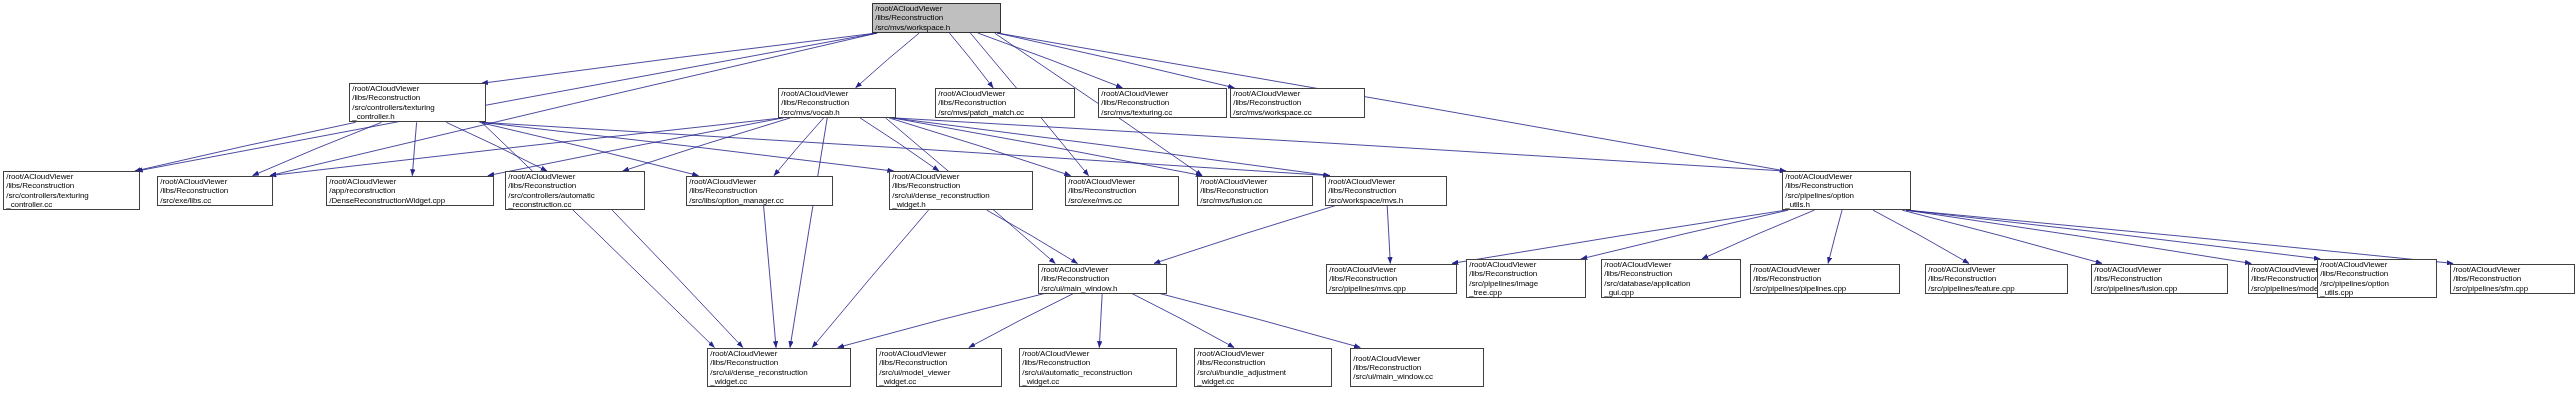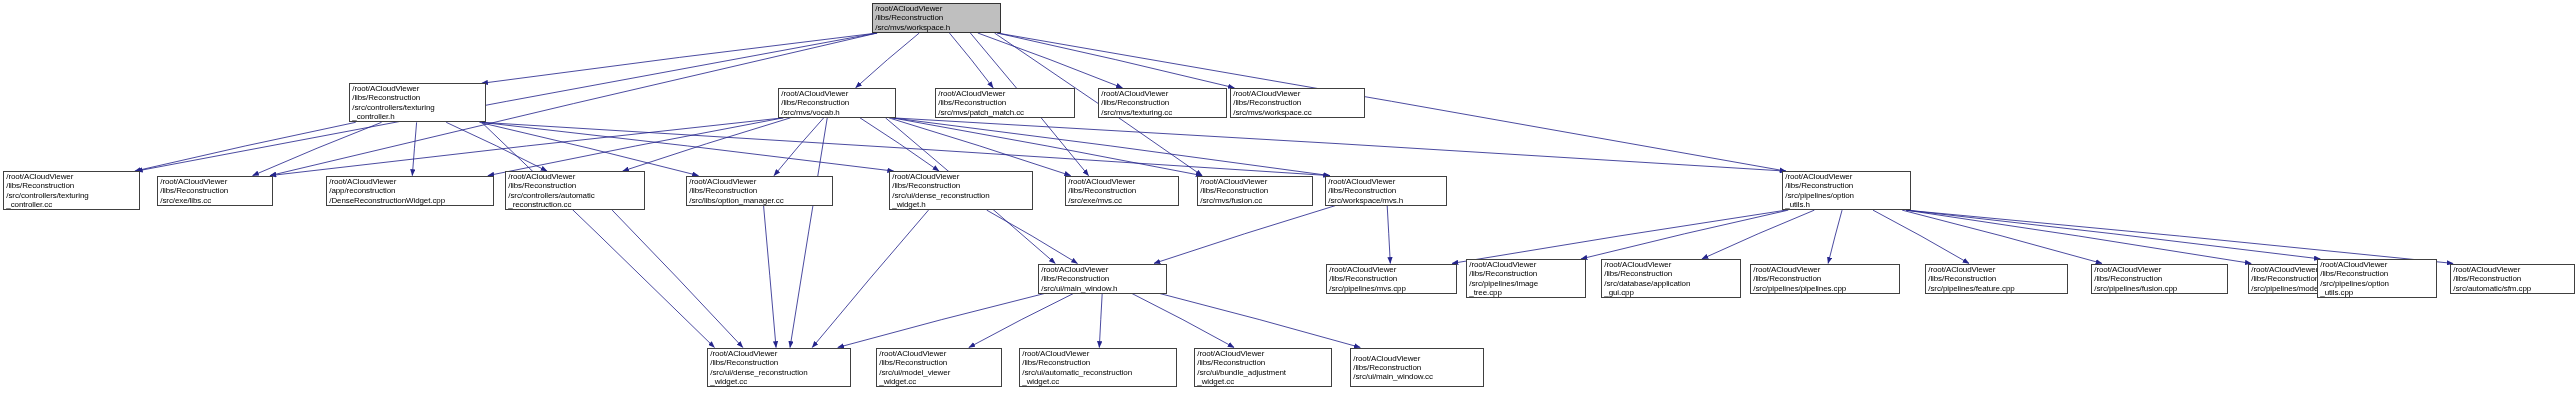--- a/index.html
+++ b/index.html
@@ -96,21 +96,21 @@
       <div class="node" style="left: 1782px; top: 171px; width: 129px; height: 39px;"><span class="ln">/root/ACloudViewer</span><span class="ln">/libs/Reconstruction</span><span class="ln">/src/pipelines/option</span><span class="ln ctr">_utils.h</span></div>
       <div class="node" style="left: 1038px; top: 264px; width: 129px; height: 30px;"><span class="ln">/root/ACloudViewer</span><span class="ln">/libs/Reconstruction</span><span class="ln">/src/ui/main_window.h</span></div>
       <div class="node" style="left: 1326px; top: 264px; width: 131px; height: 30px;"><span class="ln">/root/ACloudViewer</span><span class="ln">/libs/Reconstruction</span><span class="ln">/src/pipelines/mvs.cpp</span></div>
       <div class="node" style="left: 1466px; top: 259px; width: 120px; height: 39px;"><span class="ln">/root/ACloudViewer</span><span class="ln">/libs/Reconstruction</span><span class="ln">/src/pipelines/image</span><span class="ln ctr">_tree.cpp</span></div>
       <div class="node" style="left: 1601px; top: 259px; width: 140px; height: 39px;"><span class="ln">/root/ACloudViewer</span><span class="ln">/libs/Reconstruction</span><span class="ln">/src/database/application</span><span class="ln ctr">_gui.cpp</span></div>
       <div class="node" style="left: 1750px; top: 264px; width: 150px; height: 30px;"><span class="ln">/root/ACloudViewer</span><span class="ln">/libs/Reconstruction</span><span class="ln">/src/pipelines/pipelines.cpp</span></div>
       <div class="node" style="left: 1925px; top: 264px; width: 143px; height: 30px;"><span class="ln">/root/ACloudViewer</span><span class="ln">/libs/Reconstruction</span><span class="ln">/src/pipelines/feature.cpp</span></div>
       <div class="node" style="left: 2091px; top: 264px; width: 137px; height: 30px;"><span class="ln">/root/ACloudViewer</span><span class="ln">/libs/Reconstruction</span><span class="ln">/src/pipelines/fusion.cpp</span></div>
       <div class="node" style="left: 2248px; top: 264px; width: 140px; height: 30px;"><span class="ln">/root/ACloudViewer</span><span class="ln">/libs/Reconstruction</span><span class="ln">/src/pipelines/model.cpp</span></div>
       <div class="node" style="left: 2317px; top: 259px; width: 120px; height: 39px;"><span class="ln">/root/ACloudViewer</span><span class="ln">/libs/Reconstruction</span><span class="ln">/src/pipelines/option</span><span class="ln ctr">_utils.cpp</span></div>
-      <div class="node" style="left: 2450px; top: 264px; width: 125px; height: 30px;"><span class="ln">/root/ACloudViewer</span><span class="ln">/libs/Reconstruction</span><span class="ln">/src/automatic/sfm.cpp</span></div>
+      <div class="node" style="left: 2450px; top: 264px; width: 125px; height: 30px;"><span class="ln">/root/ACloudViewer</span><span class="ln">/libs/Reconstruction</span><span class="ln">/src/pipelines/sfm.cpp</span></div>
       <div class="node" style="left: 707px; top: 348px; width: 144px; height: 39px;"><span class="ln">/root/ACloudViewer</span><span class="ln">/libs/Reconstruction</span><span class="ln">/src/ui/dense_reconstruction</span><span class="ln ctr">_widget.cc</span></div>
       <div class="node" style="left: 876px; top: 348px; width: 126px; height: 39px;"><span class="ln">/root/ACloudViewer</span><span class="ln">/libs/Reconstruction</span><span class="ln">/src/ui/model_viewer</span><span class="ln ctr">_widget.cc</span></div>
       <div class="node" style="left: 1019px; top: 348px; width: 158px; height: 39px;"><span class="ln">/root/ACloudViewer</span><span class="ln">/libs/Reconstruction</span><span class="ln">/src/ui/automatic_reconstruction</span><span class="ln ctr">_widget.cc</span></div>
       <div class="node" style="left: 1194px; top: 348px; width: 138px; height: 39px;"><span class="ln">/root/ACloudViewer</span><span class="ln">/libs/Reconstruction</span><span class="ln">/src/ui/bundle_adjustment</span><span class="ln ctr">_widget.cc</span></div>
       <div class="node" style="left: 1350px; top: 348px; width: 134px; height: 39px;"><span class="ln">/root/ACloudViewer</span><span class="ln">/libs/Reconstruction</span><span class="ln ctr">/src/ui/main_window.cc</span></div>
     </div>
 </div>
 
 
 </body></html>

